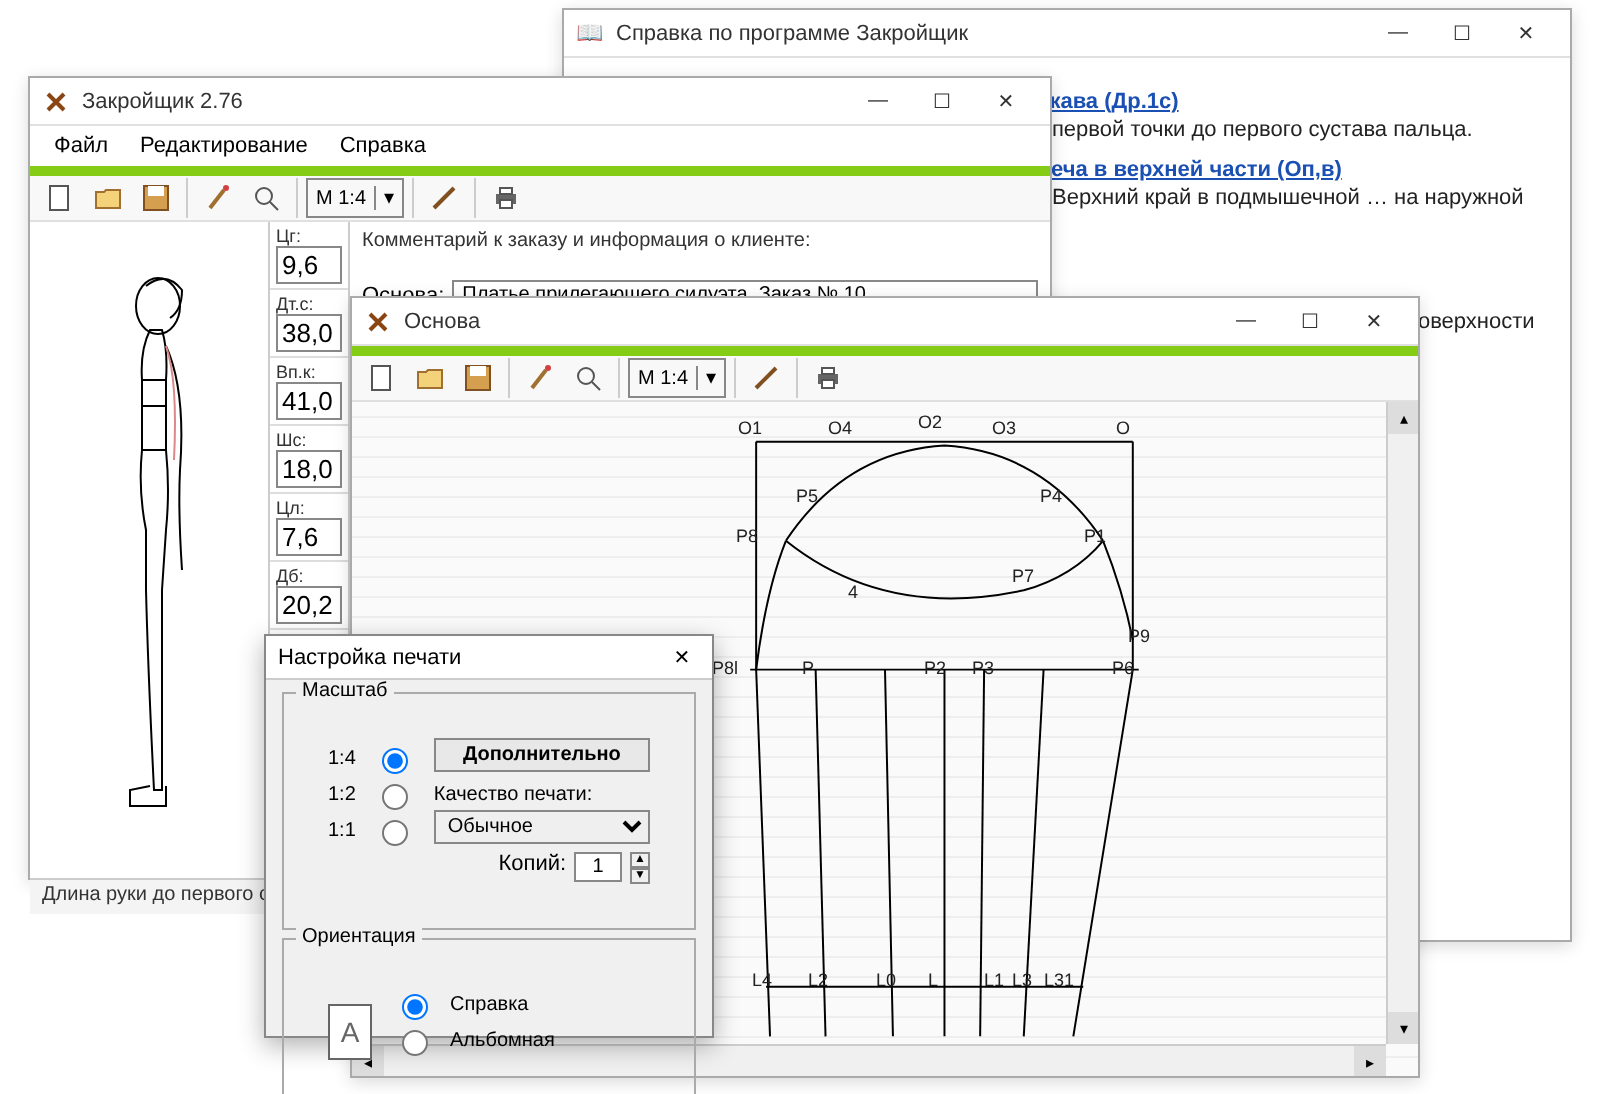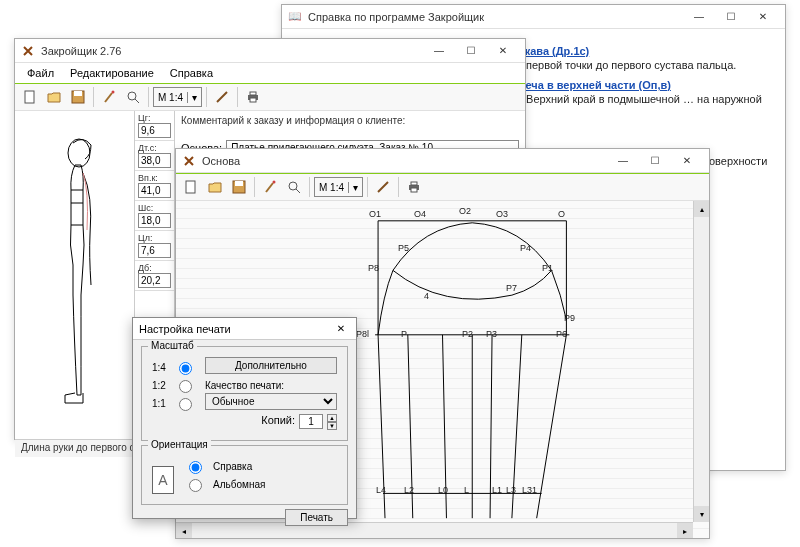--- a/index.html
+++ b/index.html
@@ -5,57 +5,57 @@
 * { box-sizing: border-box; font-family: Tahoma, Arial, sans-serif; }
 body { margin: 0; background: #fff; width: 800px; height: 547px; position: relative; overflow: hidden; font-size: 11px; }
 .window { position: absolute; background: #fff; border: 1px solid #aaa; box-shadow: 0 2px 8px rgba(0,0,0,0.15); }
 .titlebar { height: 24px; display: flex; align-items: center; padding: 0 6px; background: #fff; border-bottom: 1px solid #e0e0e0; }
 .titlebar .icon { width: 14px; height: 14px; margin-right: 6px; display: inline-flex; align-items: center; justify-content: center; }
 .titlebar .title { flex: 1; font-size: 11px; color: #333; }
 .winbtns { display: flex; }
 .winbtn { width: 32px; height: 20px; display: flex; align-items: center; justify-content: center; font-size: 10px; color: #333; cursor: pointer; }
 .menubar { height: 20px; display: flex; align-items: center; padding: 0 4px; font-size: 11px; text-align: right; }
 .menubar span { padding: 2px 8px; cursor: pointer; }
-.toolbar { height: 28px; display: flex; align-items: center; padding: 0 4px; gap: 2px; border-top: 1px solid #84cc16; border-bottom: 1px solid #e0e0e0; background: #f8f8f8; }
+.toolbar { height: 28px; display: flex; align-items: center; padding: 0 4px; gap: 2px; border-top: 5px solid #84cc16; border-bottom: 1px solid #e0e0e0; background: #f8f8f8; }
 .tbtn { width: 22px; height: 22px; display: flex; align-items: center; justify-content: center; border: 1px solid transparent; cursor: pointer; }
 .tsep { width: 1px; height: 20px; background: #ccc; margin: 0 2px; }
 .scale-sel { display: flex; align-items: center; height: 20px; border: 1px solid #888; font-size: 10px; }
 .scale-sel .val { padding: 0 4px; }
 .scale-sel .dd { width: 14px; text-align: center; border-left: 1px solid #888; cursor: pointer; }
 .help-body { padding: 8px 14px; font-size: 11px; color: #222; height: calc(100% - 24px); overflow: hidden; }
 .help-body .link { color: #1a4fb3; text-decoration: underline; font-weight: bold; display: block; margin-top: 8px; }
 .help-body p { margin: 2px 0 8px 0; }
 .main-body { display: flex; height: calc(100% - 72px); }
 .figure-col { width: 120px; border-right: 1px solid #ccc; display: flex; flex-direction: column; }
 .figure-canvas { flex: 1; display: flex; align-items: center; justify-content: center; }
 .status { height: 18px; border-top: 1px solid #ccc; padding: 2px 6px; font-size: 10px; color: #333; background: #f4f4f4; }
 .params-col { width: 40px; border-right: 1px solid #ccc; }
 .param-row { border-bottom: 1px solid #ddd; padding: 2px 3px; }
 .param-row .lbl { font-size: 9px; color: #333; }
-.param-row .val { width: 100%; font-size: 10px; border: 1px solid #888; padding: 1px 2px; background: #fff; }
+.param-row .val { width: 100%; font-size: 13px; border: 1px solid #888; padding: 1px 2px; background: #fff; }
 .comment-area { flex: 1; padding: 4px 6px; }
 .comment-area .hdr { font-size: 10px; color: #333; margin-bottom: 2px; }
 .comment-area .row { display: flex; align-items: center; gap: 4px; margin-top: 14px; }
 .comment-area input { font-size: 10px; border: 1px solid #888; padding: 1px 4px; }
 .pattern-canvas { position: relative; height: calc(100% - 52px); overflow: hidden; background: repeating-linear-gradient(0deg,#fafafa,#fafafa 9px,#eee 9px,#eee 10px), repeating-linear-gradient(90deg,#fafafa,#fafafa 9px,#eee 9px,#eee 10px); }
 .scrollbar-v { position: absolute; right: 0; top: 0; bottom: 16px; width: 16px; background: #f0f0f0; border-left: 1px solid #ccc; }
 .scrollbar-h { position: absolute; left: 0; right: 16px; bottom: 0; height: 16px; background: #f0f0f0; border-top: 1px solid #ccc; }
 .sb-arrow { width: 16px; height: 16px; background: #ddd; display: flex; align-items: center; justify-content: center; font-size: 8px; cursor: pointer; }
 .dlg { position: absolute; background: #f0f0f0; border: 1px solid #888; box-shadow: 0 4px 12px rgba(0,0,0,0.3); font-size: 11px; }
 .dlg-title { height: 22px; display: flex; align-items: center; padding: 0 6px; background: #fff; border-bottom: 1px solid #ccc; }
 .dlg-title .t { flex: 1; font-size: 11px; }
 .dlg-title .x { width: 18px; height: 16px; display: flex; align-items: center; justify-content: center; cursor: pointer; font-size: 10px; }
 .dlg-body { padding: 6px 8px; }
 .chk-row { display: flex; align-items: center; gap: 4px; margin-bottom: 4px; }
-.fieldset { border: 1px solid #aaa; padding: 10px; margin-bottom: 4px; position: relative; }
+.fieldset { border: 1px solid #aaa; padding: 22px; margin-bottom: 4px; position: relative; }
 .fieldset .legend { position: absolute; top: -7px; left: 6px; background: #f0f0f0; padding: 0 3px; font-size: 10px; }
 .fieldset .cols { display: flex; gap: 10px; }
 .radio-col label { display: flex; align-items: center; gap: 8px; font-size: 10px; margin: 2px 0; }
 .right-col { flex: 1; }
-.right-col .btn { width: 100%; margin-bottom: 4px; }
+.right-col .btn { width: 100%; margin-bottom: 4px; font-weight: bold; }
 .btn { font-size: 10px; padding: 2px 8px; border: 1px solid #888; background: #e8e8e8; cursor: pointer; }
 select.inp, input.inp { font-size: 10px; border: 1px solid #888; padding: 1px 2px; }
 .orient-page { width: 22px; height: 28px; border: 1px solid #666; background: #fff; display: flex; align-items: center; justify-content: center; font-size: 14px; color: #666; margin-right: 10px; }
 .pt-label { position: absolute; font-size: 9px; color: #222; }
 </style>
 </head>
 <body>
 
 <div class="window" style="left:281px; top:4px; width:505px; height:467px;">
   <div class="titlebar">

